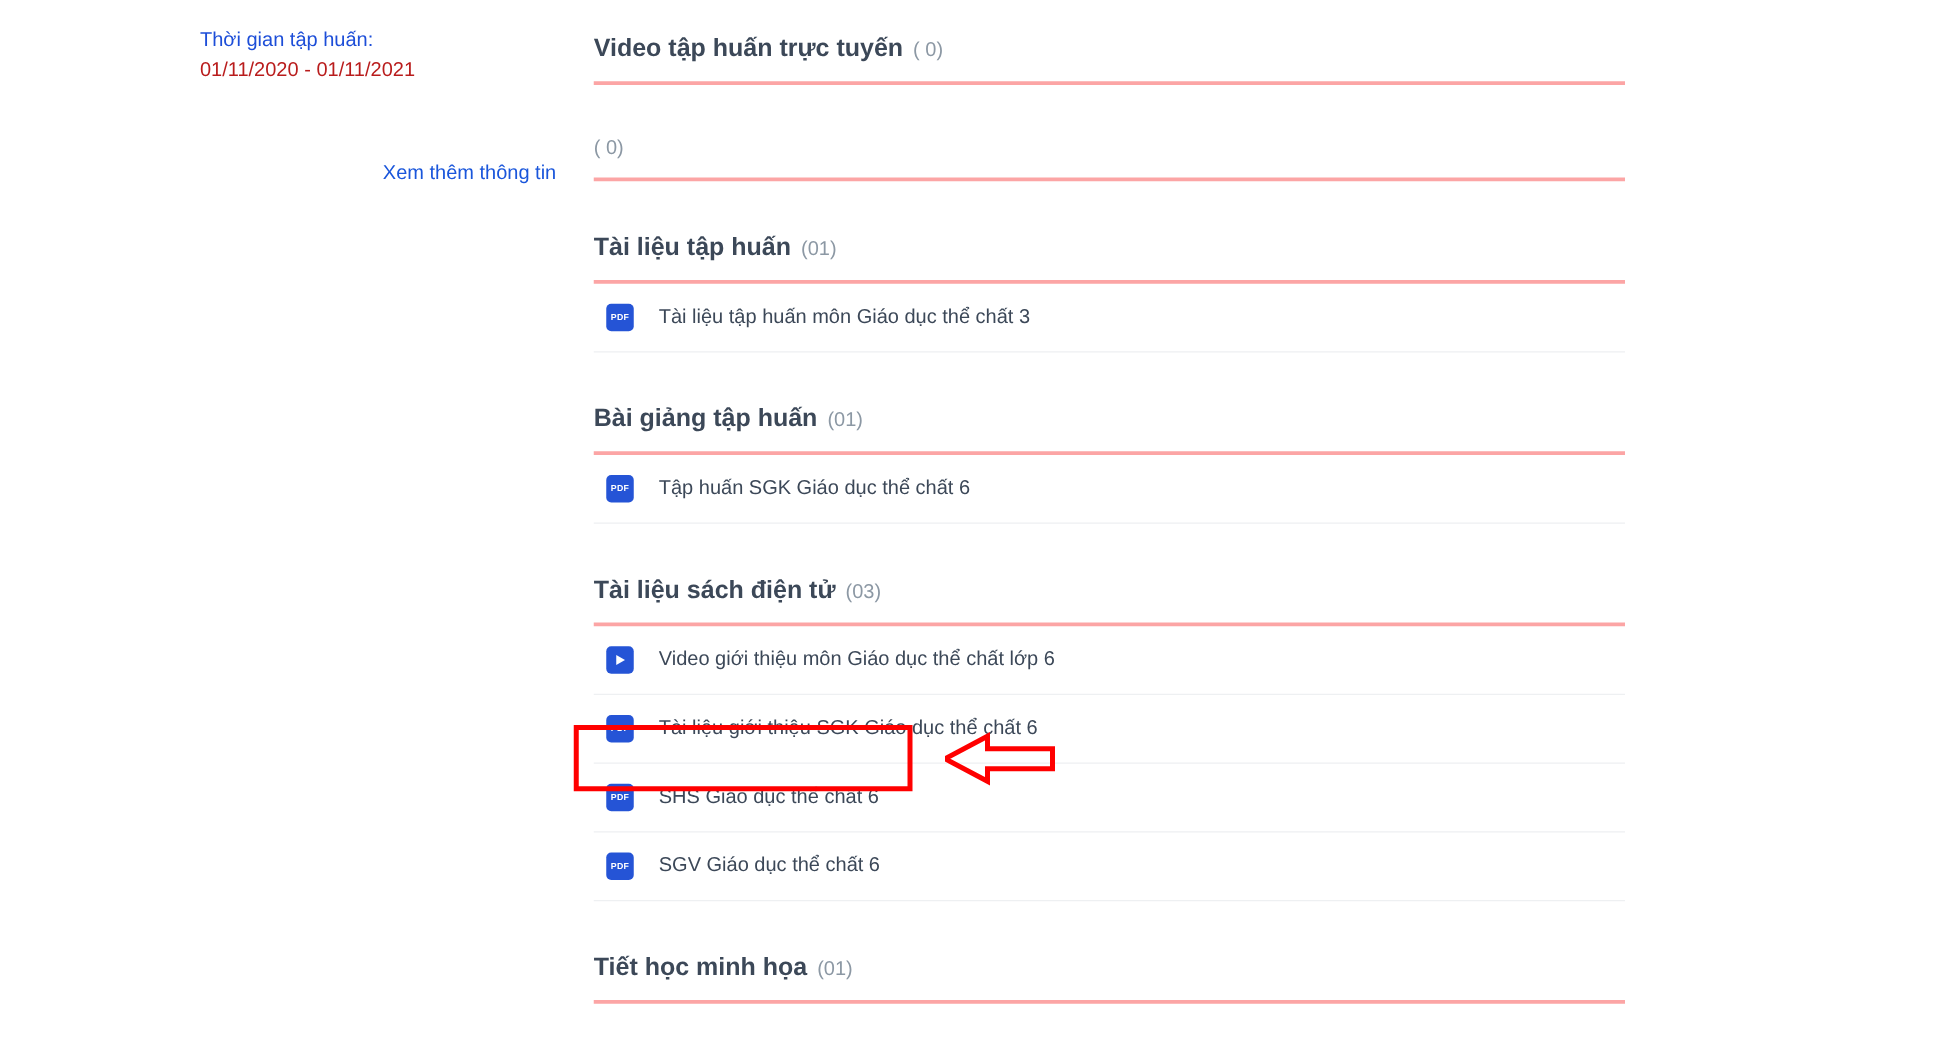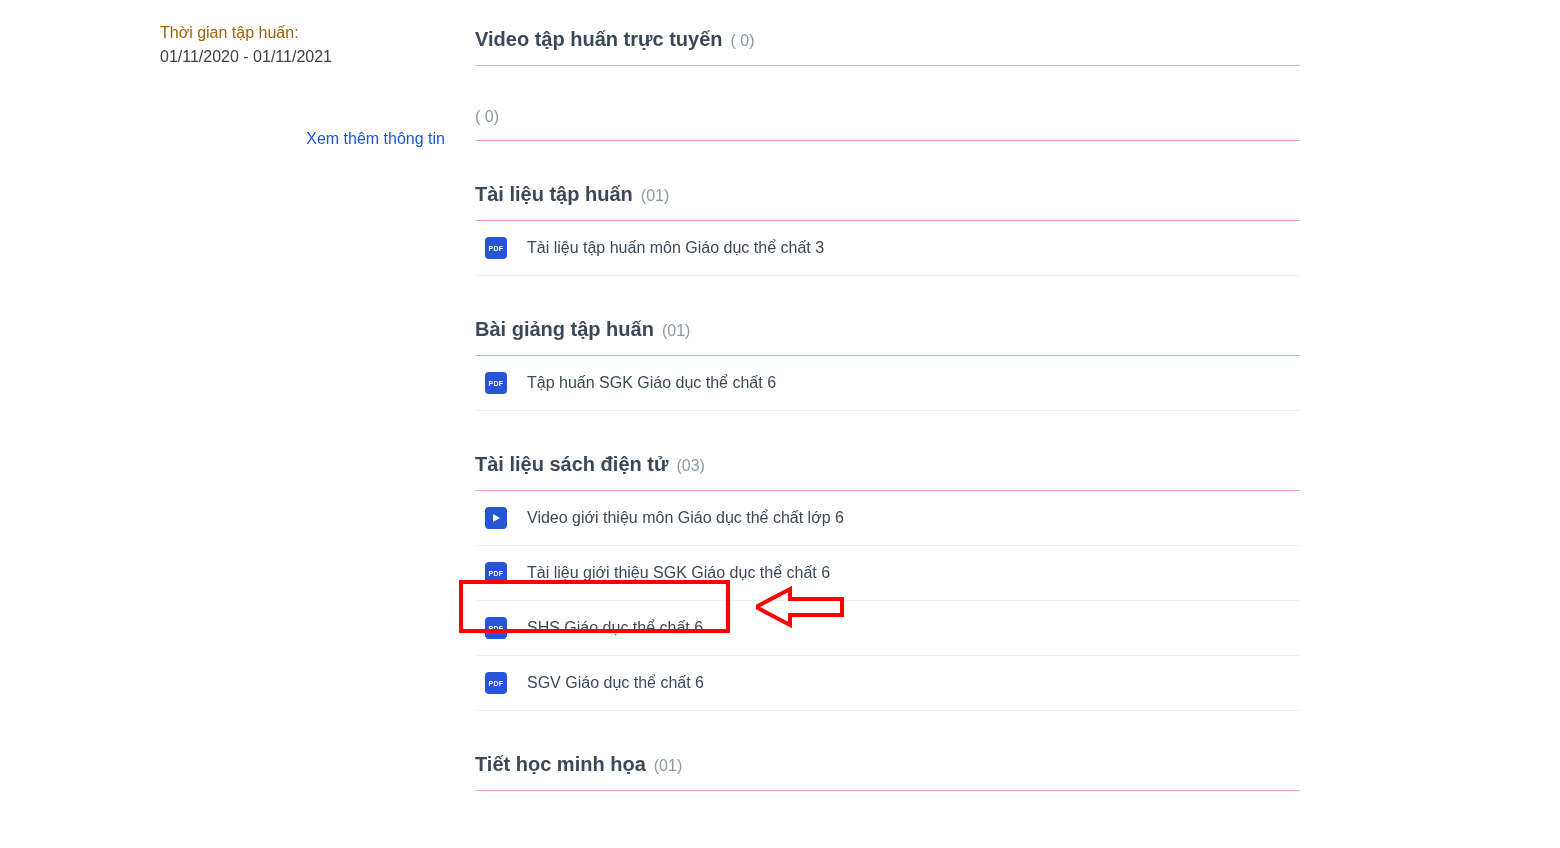--- a/index.html
+++ b/index.html
@@ -18,42 +18,42 @@
     align-items: flex-start;
     gap: 30px;
     padding: 24px 0 0 160px;
   }
   .sidebar {
     width: 285px;
     flex: 0 0 auto;
     font-size: 16px;
   }
   .sidebar .label {
-    color: #a16207;
+    color: #1d4ed8;
     margin-bottom: 6px;
   }
   .sidebar .dates {
-    color: #404040;
+    color: #b91c1c;
     margin-bottom: 64px;
   }
   .sidebar .more {
     color: #1a56db;
     cursor: pointer;
     text-align: right;
   }
   .main {
     width: 825px;
     flex: 0 0 auto;
   }
   .section-header {
     display: flex;
     align-items: baseline;
     gap: 8px;
     padding: 14px 0 14px 0;
-    border-bottom: 1px solid #fca5a5;
+    border-bottom: 3px solid #fca5a5;
   }
   .section-header .title {
     font-size: 20px;
     font-weight: 600;
     color: #3c4858;
   }
   .section-header .count {
     font-size: 16px;
     color: #8c98a4;
   }

